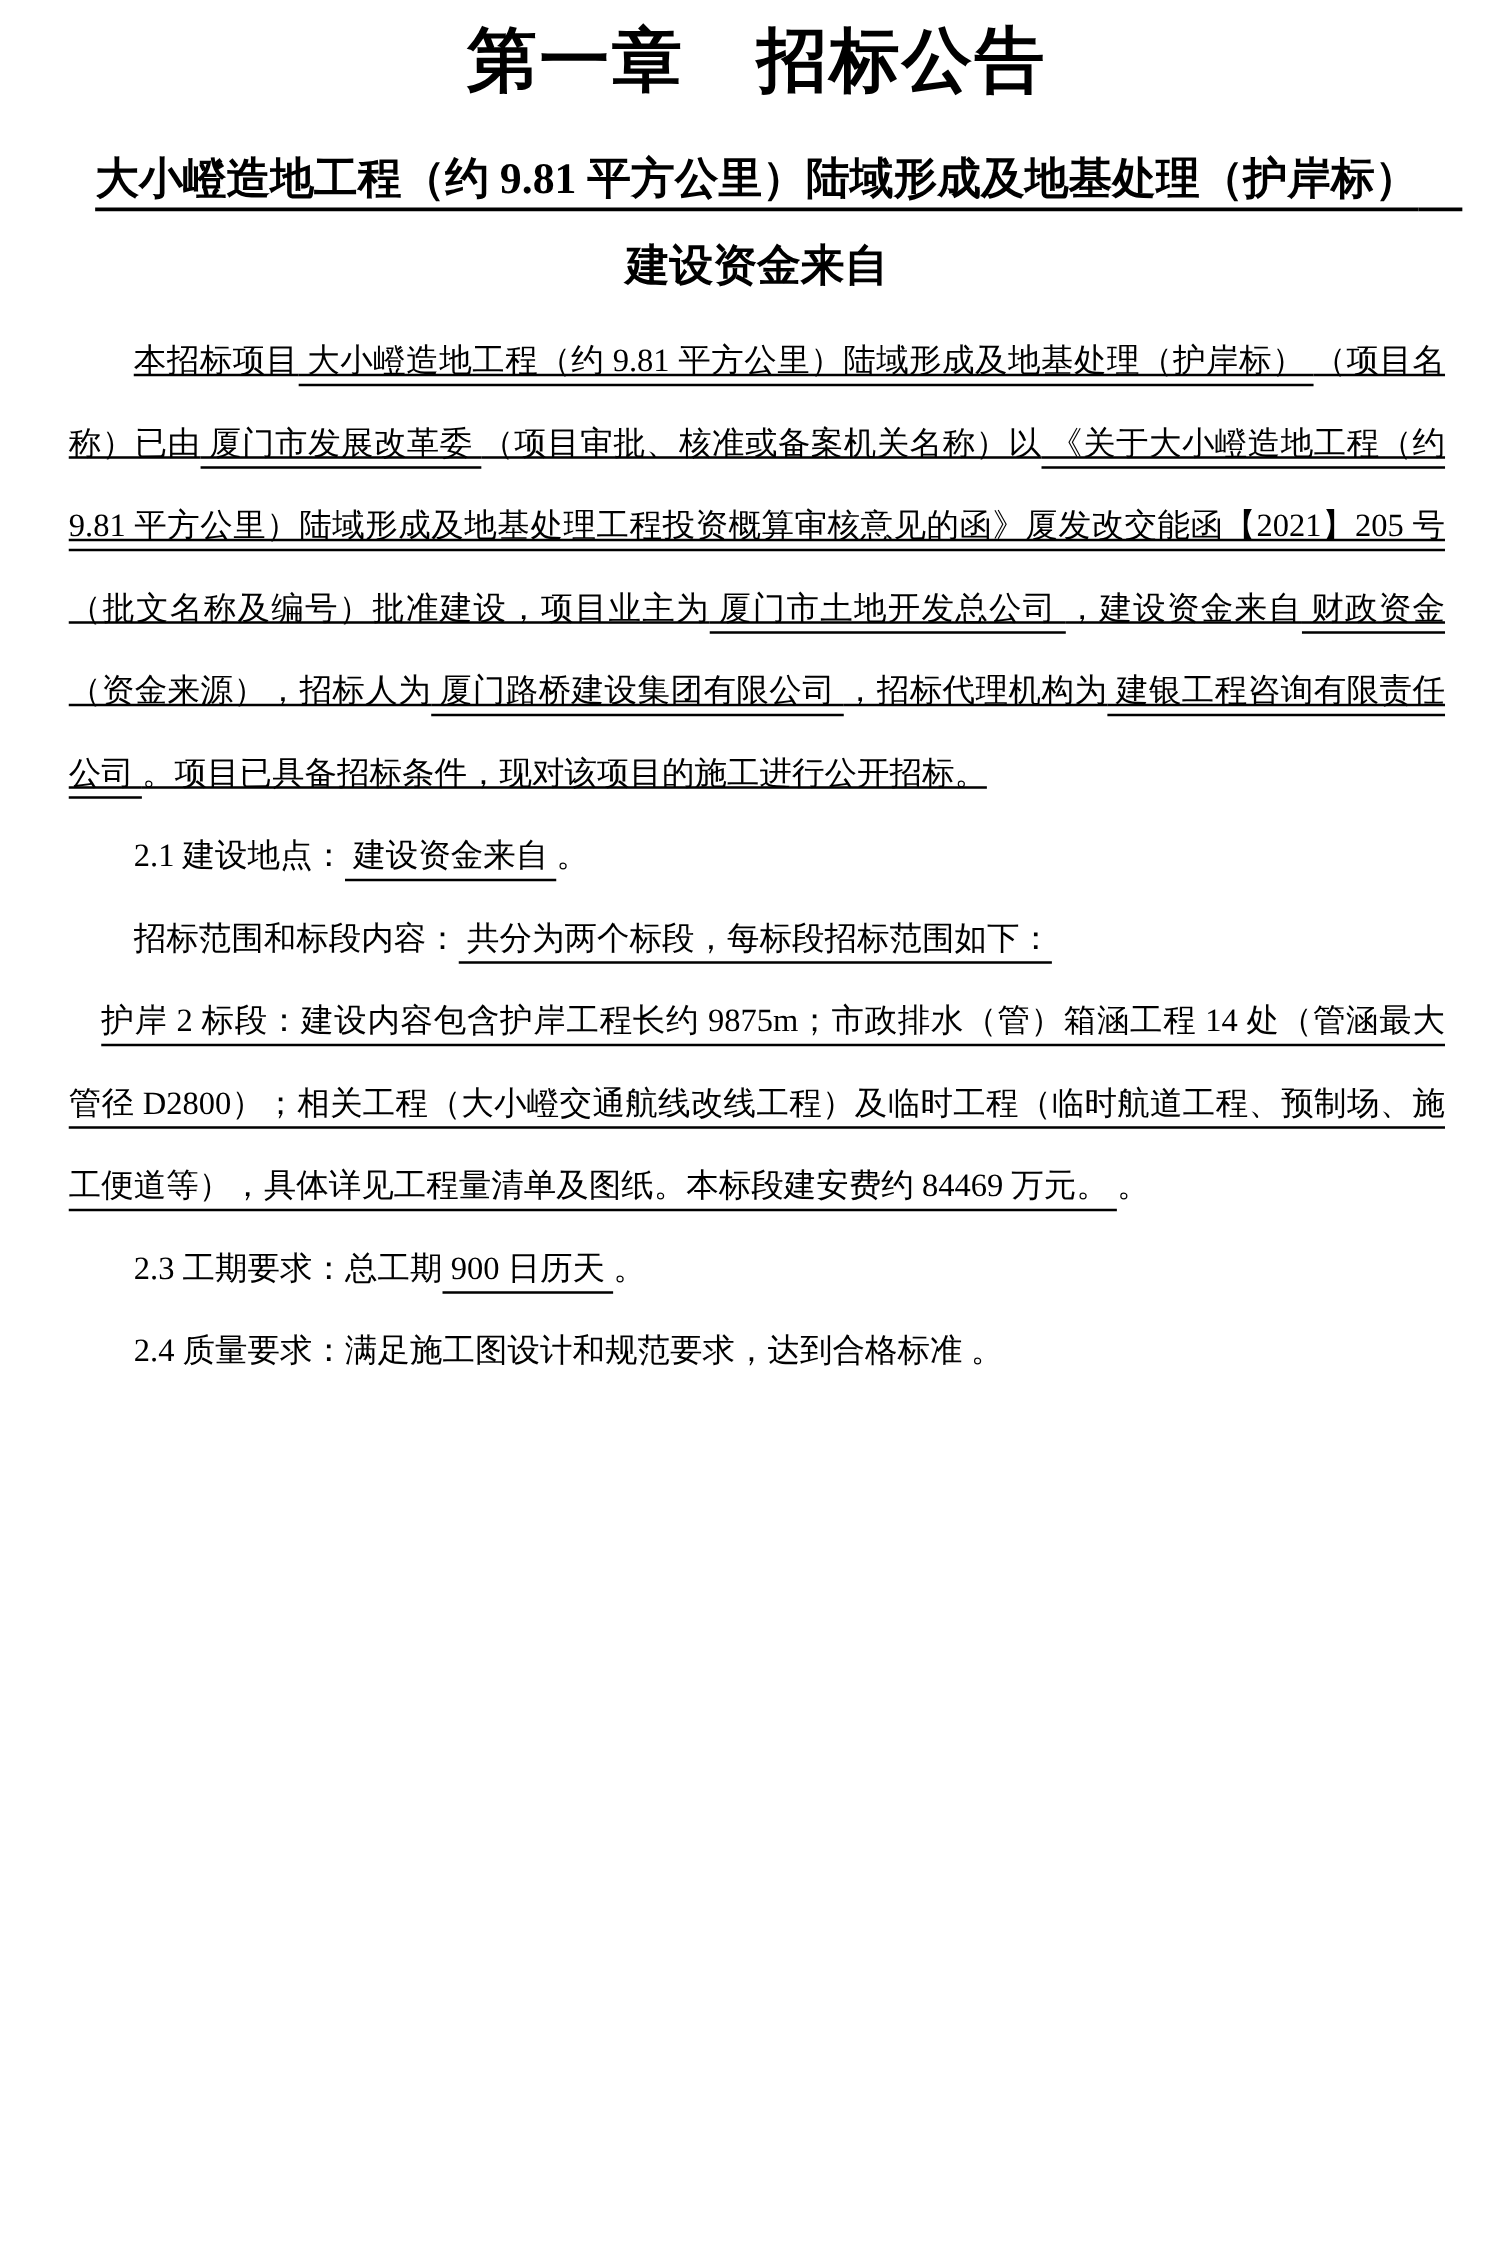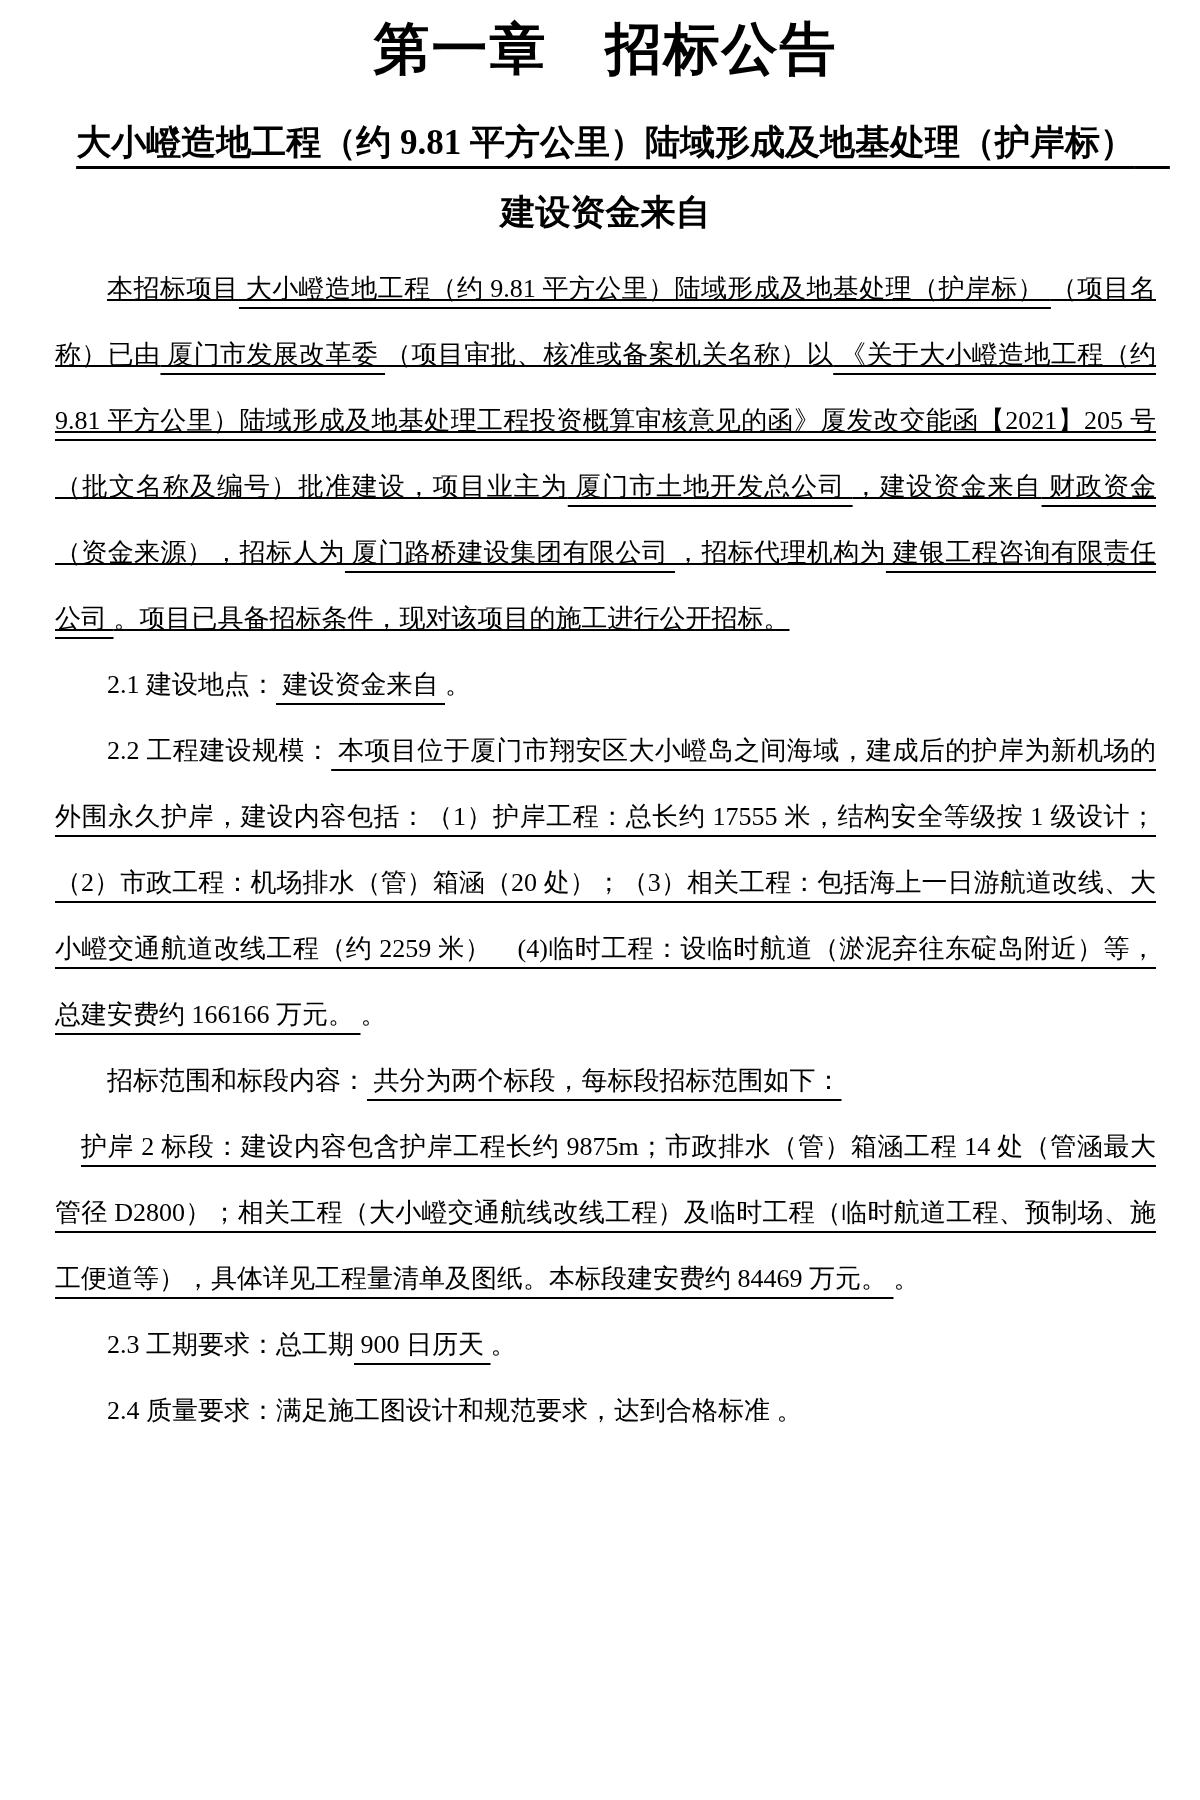--- a/index.html
+++ b/index.html
@@ -75,21 +75,20 @@
   <div class="chapter-title">第一章　招标公告</div>
 
   <div class="subtitle"><span class="u">大小嶝造地工程（约 9.81 平方公里）陆域形成及地基处理（护岸标）　</span><span>建设资金来自</span></div>
 
 
   <p class="body first"><span>本招标项目</span><span class="u"> 大小嶝造地工程（约 9.81 平方公里）陆域形成及地基处理（护岸标） </span><span>（项目名称）已由</span><span class="u"> 厦门市发展改革委 </span><span>（项目审批、核准或备案机关名称）以</span><span class="u"> 《关于大小嶝造地工程（约 9.81 平方公里）陆域形成及地基处理工程投资概算审核意见的函》厦发改交能函【2021】205 号 </span><span>（批文名称及编号）批准建设，项目业主为</span><span class="u"> 厦门市土地开发总公司 </span><span>，建设资金来自</span><span class="u"> 财政资金 </span><span>（资金来源），招标人为</span><span class="u"> 厦门路桥建设集团有限公司 </span><span>，招标代理机构为</span><span class="u"> 建银工程咨询有限责任公司 </span><span>。项目已具备招标条件，现对该项目的施工进行公开招标。</span></p>
 
 
   <p class="body"><span>2.1 建设地点：</span><span class="u"> 建设资金来自 </span><span>。</span></p>
 
-  <p class="body"><span>2.2 工程建设规模：</span><span class="u"> 本项目位于厦门市翔安区大小嶝岛之间海域，建成后的护岸为新机场的外围永久护岸，建设内容包括：（1）护岸工程：总长约 17555 米，结构安全等级按 1 级设计；（2）市政工程：机场排水（管）箱涵（20 处）；（3）相关工程：包括海上一日游航道改线、大小嶝交通航道改线工程（约 2259 米）　(4)临时工程：设临时航道（淤泥弃往东碇岛附近）等，总建安费约 166166 万元。 </span><span>。</span></p>
 
   <p class="body"><span>招标范围和标段内容：</span><span class="u"> 共分为两个标段，每标段招标范围如下： </span></p>
 
 
   <p class="body bid"><span class="u">护岸 2 标段：建设内容包含护岸工程长约 9875m；市政排水（管）箱涵工程 14 处（管涵最大管径 D2800）；相关工程（大小嶝交通航线改线工程）及临时工程（临时航道工程、预制场、施工便道等），具体详见工程量清单及图纸。本标段建安费约 84469 万元。 </span><span>。</span></p>
 
   <p class="body"><span>2.3 工期要求：总工期</span><span class="u"> 900 日历天 </span><span>。</span></p>
 
   <p class="body"><span>2.4 质量要求：满足施工图设计和规范要求，达到合格标准 。</span></p>
 

